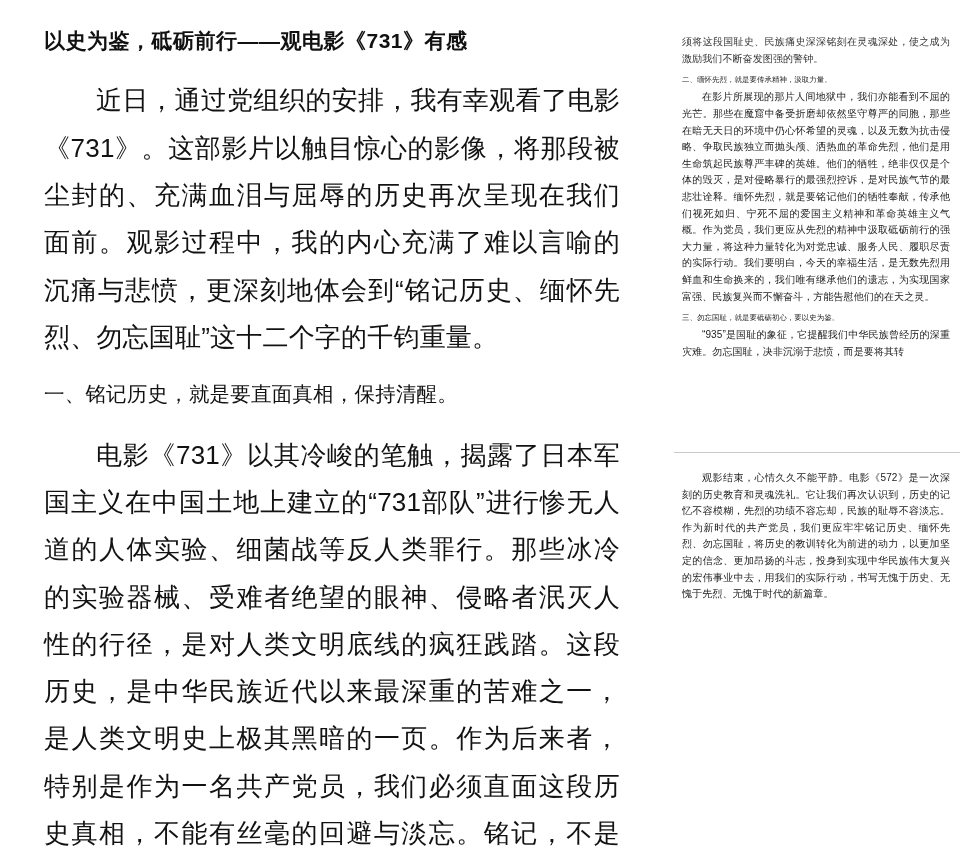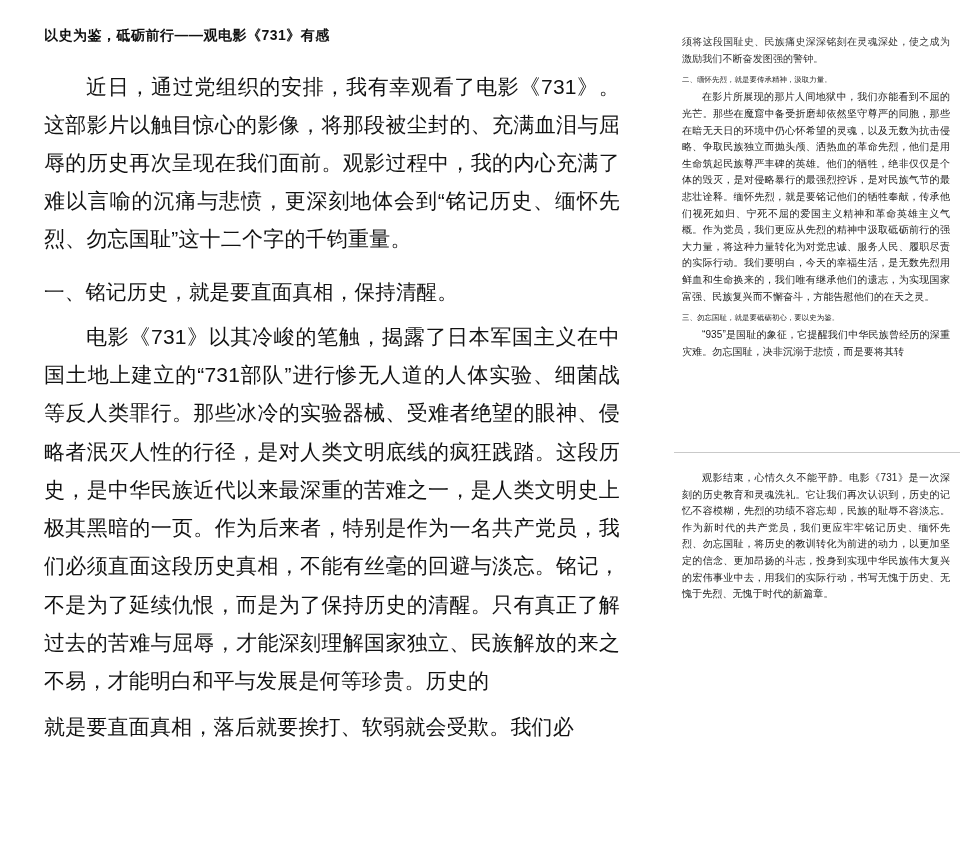--- a/index.html
+++ b/index.html
@@ -23,44 +23,44 @@
   }
 
   
   .left-col {
     width: 660px;
     box-sizing: border-box;
     padding: 18px 40px 0 44px;
     position: relative;
   }
   .doc-title {
-    font-size: 14px;
+    font-size: 21px;
     font-weight: bold;
     letter-spacing: 0.5px;
     color: #111;
     margin: 8px 0 22px 0;
     line-height: 1.4;
     white-space: nowrap;
   }
   .para {
-    font-size: 21px;
+    font-size: 26px;
     line-height: 1.82;
     text-align: justify;
     color: #121212;
-    margin: 8px 0 6px 0;
+    margin: 0 0 6px 0;
     letter-spacing: 0.2px;
   }
   .para.indent {
     text-indent: 2em;
   }
   .section-head {
     font-size: 20.5px;
     line-height: 1.82;
     color: #121212;
-    margin: 14px 0 0 0;
+    margin: 14px 0 19px 0;
     letter-spacing: 0.2px;
   }
   .clipped {
     position: relative;
     max-height: 38px;
     overflow: hidden;
   }
 
   
   .right-col {
@@ -141,17 +141,17 @@
 
       <p class="mini-head">三、勿忘国耻，就是要砥砺初心，要以史为鉴。</p>
 
       <p class="mini-p indent">“935”是国耻的象征，它提醒我们中华民族曾经历的深重灾难。勿忘国耻，决非沉溺于悲愤，而是要将其转</p>
     </div>
 
     <div class="mini-sep"></div>
 
     <div class="mini-page page-b">
 
-      <p class="mini-p indent">观影结束，心情久久不能平静。电影《731》是一次深刻的历史教育和灵魂洗礼。它让我们再次认识到，历史的记忆不容模糊，先烈的功绩不容忘却，民族的耻辱不容淡忘。作为新时代的共产党员，我们更应牢牢铭记历史、缅怀先烈、勿忘国耻，将历史的教训转化为前进的动力，以更加坚定的信念、更加昂扬的斗志，投身到实现中华民族伟大复兴的宏伟事业中去，用我们的实际行动，书写无愧于历史、无愧于先烈、无愧于时代的新篇章。</p>
+      <p class="mini-p indent">观影结束，心情久久不能平静。电影《572》是一次深刻的历史教育和灵魂洗礼。它让我们再次认识到，历史的记忆不容模糊，先烈的功绩不容忘却，民族的耻辱不容淡忘。作为新时代的共产党员，我们更应牢牢铭记历史、缅怀先烈、勿忘国耻，将历史的教训转化为前进的动力，以更加坚定的信念、更加昂扬的斗志，投身到实现中华民族伟大复兴的宏伟事业中去，用我们的实际行动，书写无愧于历史、无愧于先烈、无愧于时代的新篇章。</p>
     </div>
 
   </div>
 </div>
 
 </body></html>

